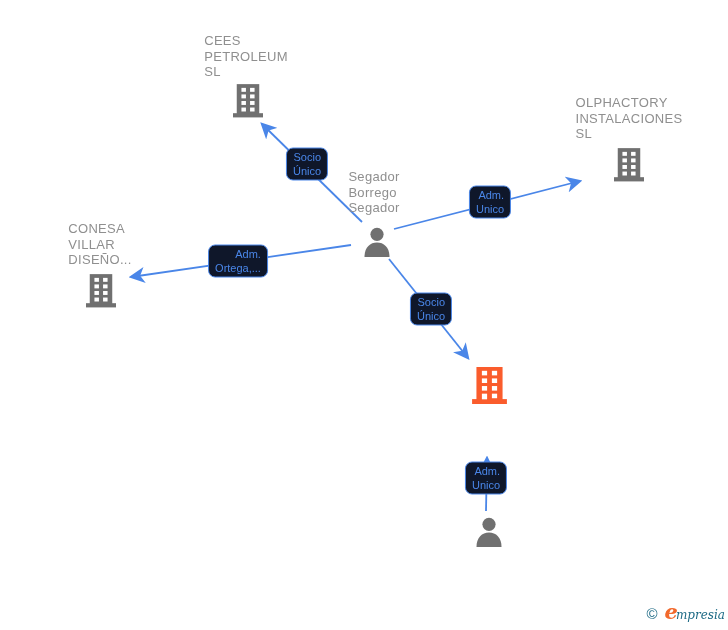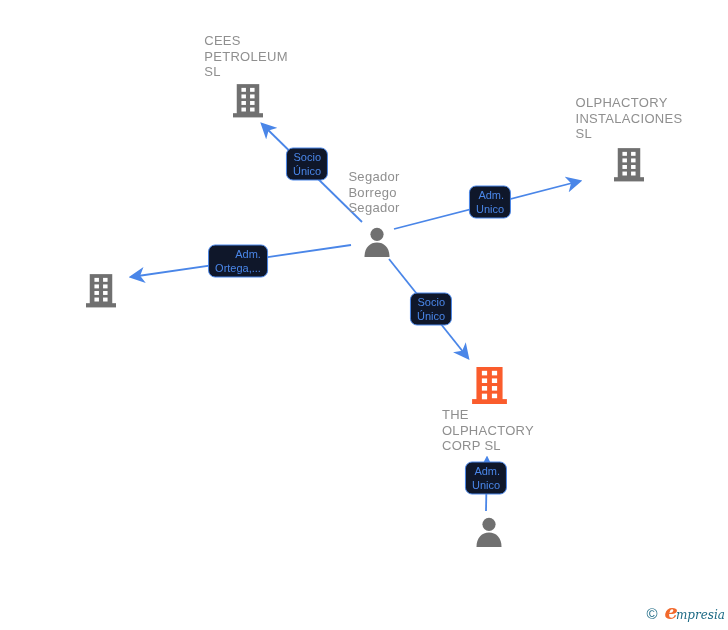--- a/index.html
+++ b/index.html
@@ -123,20 +123,25 @@
         <rect x="9" y="11" width="4.8" height="4.2"></rect>
           <rect x="18.2" y="11" width="4.8" height="4.2"></rect>
         <rect x="9" y="18" width="4.8" height="4.2"></rect>
           <rect x="18.2" y="18" width="4.8" height="4.2"></rect>
         <rect x="9" y="25" width="4.8" height="4.2"></rect>
           <rect x="18.2" y="25" width="4.8" height="4.2"></rect>
       </g>
     </svg>
   </div>
 
+  <div class="node-label" style="left:100px; top:221px">
+    <div>CONESA</div>
+    <div>VILLAR</div>
+    <div>DISEÑO...</div>
+  </div>
   <div class="icon-wrap" style="left:86px; top:274px">
     <svg class="co-icon" width="30" height="34" viewBox="0 0 32 36">
       <rect x="4" y="0" width="24" height="33" fill="currentColor"></rect>
       <rect x="0" y="31" width="32" height="4.5" fill="currentColor"></rect>
       <g fill="#ffffff">
         <rect x="9" y="4" width="4.8" height="4.2"></rect>
           <rect x="18.2" y="4" width="4.8" height="4.2"></rect>
         <rect x="9" y="11" width="4.8" height="4.2"></rect>
           <rect x="18.2" y="11" width="4.8" height="4.2"></rect>
         <rect x="9" y="18" width="4.8" height="4.2"></rect>
@@ -168,25 +173,20 @@
           <rect x="18.2" y="3.5" width="4.8" height="4.2"></rect>
         <rect x="9" y="10.5" width="4.8" height="4.2"></rect>
           <rect x="18.2" y="10.5" width="4.8" height="4.2"></rect>
         <rect x="9" y="17.5" width="4.8" height="4.2"></rect>
           <rect x="18.2" y="17.5" width="4.8" height="4.2"></rect>
         <rect x="9" y="24.5" width="4.8" height="5.2"></rect>
           <rect x="18.2" y="24.5" width="4.8" height="4.2"></rect>
       </g>
     </svg>
   </div>
-  <div class="node-label" style="left:488px; top:407px">
-    <div>THE</div>
-    <div>OLPHACTORY</div>
-    <div>CORP SL</div>
-  </div>
 
   <div class="icon-wrap" style="left:475px; top:517px">
     <svg class="person-icon" width="28" height="30" viewBox="0 0 28 30">
       <circle cx="14" cy="7.3" r="6.6" fill="currentColor"></circle>
       <path d="M1.5,30 C1.5,20.5 7,15.6 14,15.6 C21,15.6 26.5,20.5 26.5,30 Z" fill="currentColor"></path>
     </svg>
   </div>
 
   <div class="edge-label" style="left:307px; top:164px">
     <div>Socio</div>

